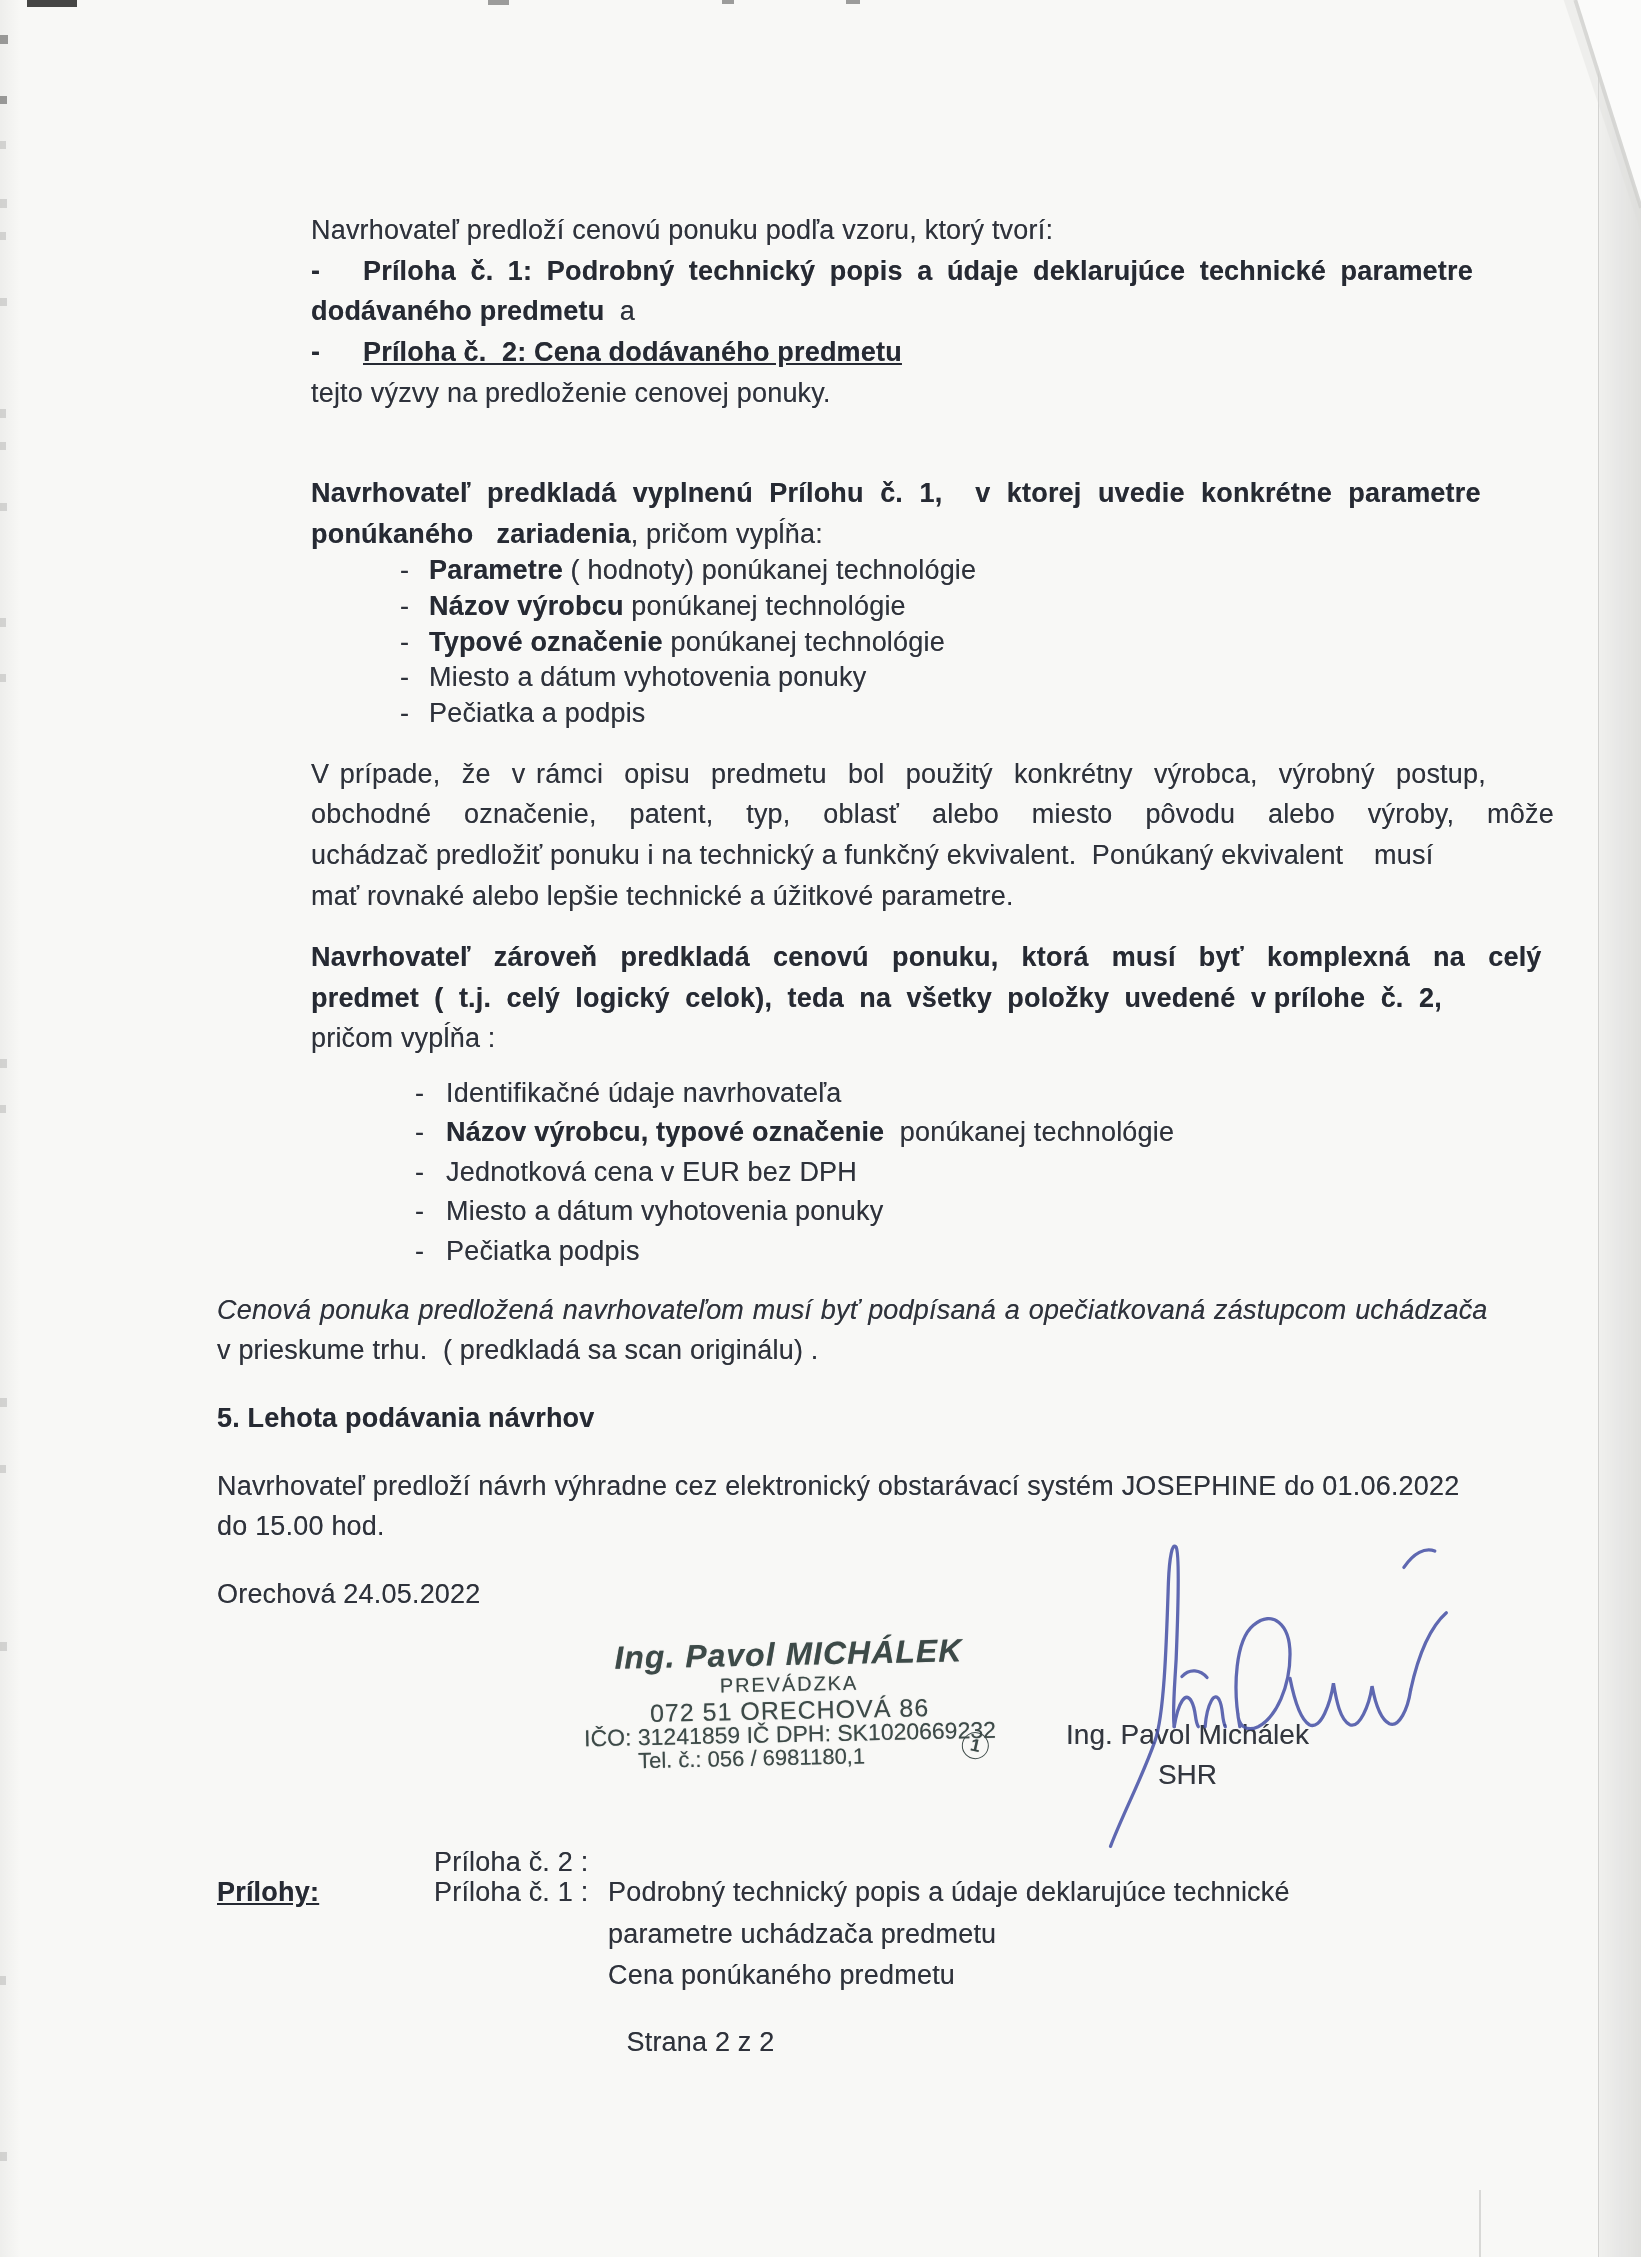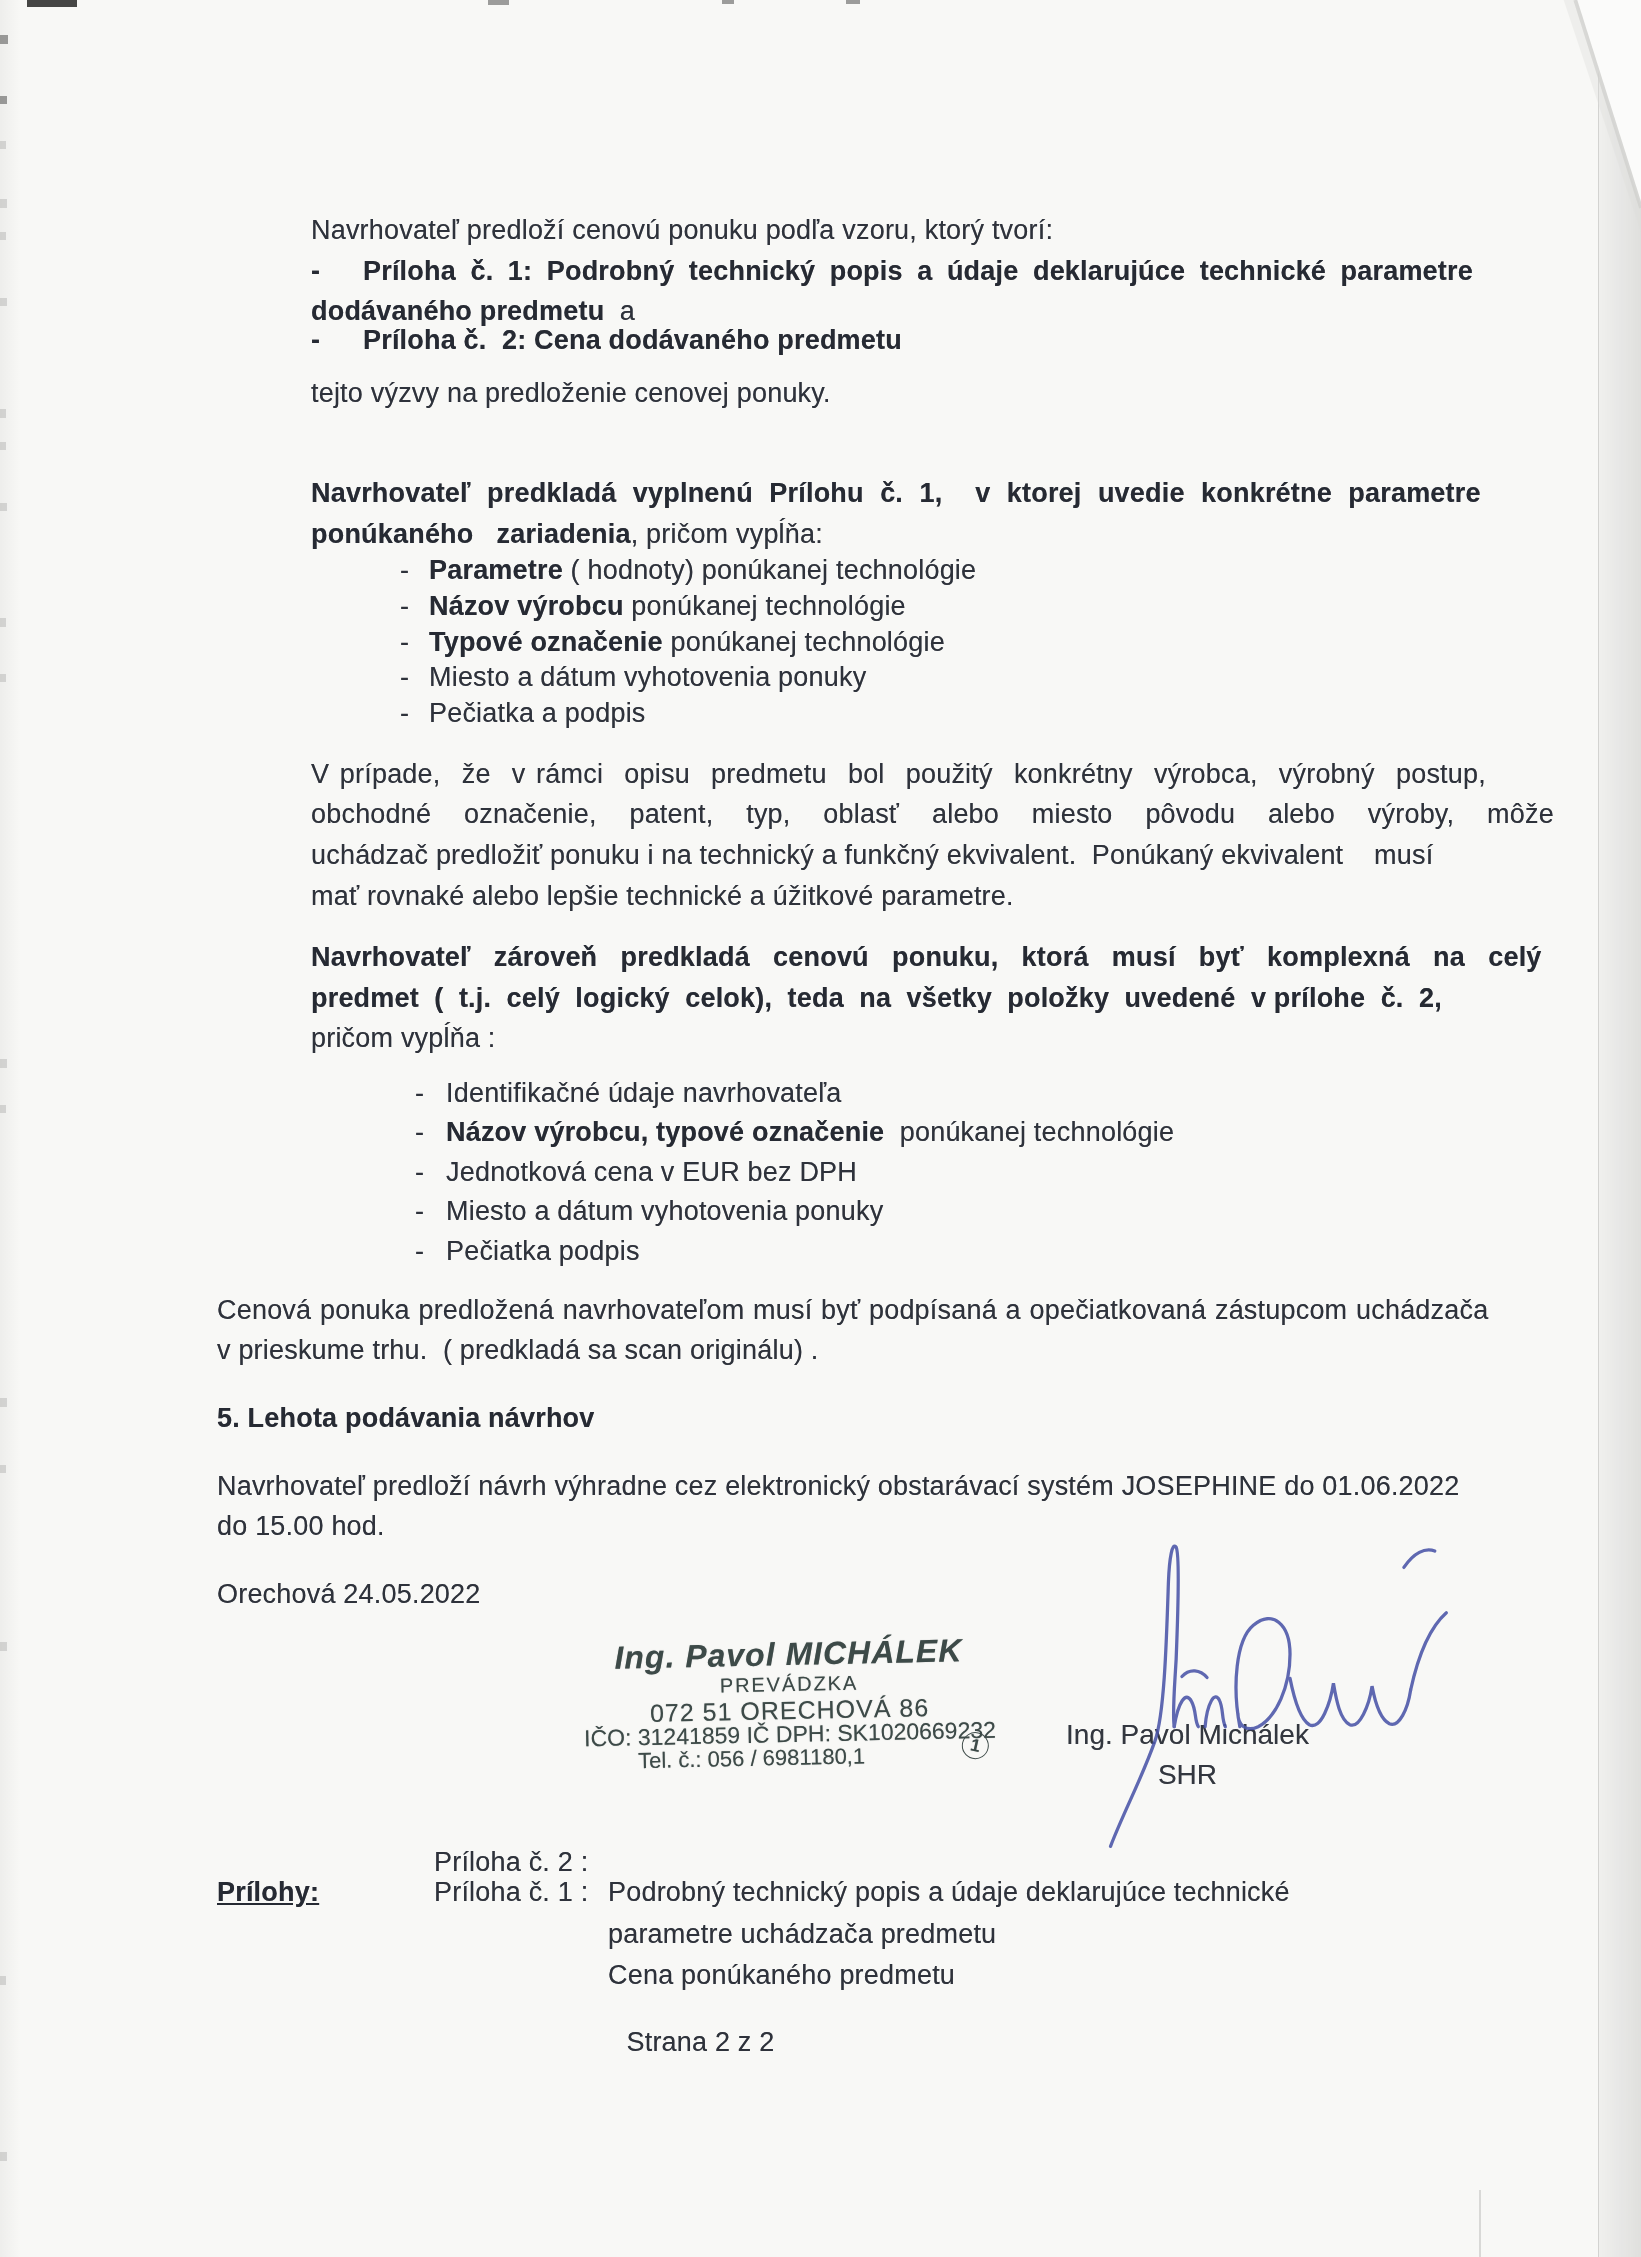--- a/index.html
+++ b/index.html
@@ -61,21 +61,21 @@
   <div class="mark faint" style="left:0;top:1398px;width:6.8px;height:8.7px;"></div>
   <div class="mark faint" style="left:0;top:1465px;width:5.8px;height:7.7px;"></div>
   <div class="mark faint" style="left:0;top:1642px;width:6.8px;height:8.7px;"></div>
   <div class="mark faint" style="left:0;top:1976px;width:5.8px;height:8.7px;"></div>
   <div class="mark faint" style="left:0;top:2152px;width:6.8px;height:8.7px;"></div>
   <div class="mark faint" style="left:1479px;top:2190px;width:1.9px;height:68px;"></div>
 
   <div class="ln" style="left:311px;top:214px;">Navrhovateľ predloží cenovú ponuku podľa vzoru, ktorý tvorí:</div>
   <div class="ln b" style="left:311px;top:255px;word-spacing:6.8px;"><span class="dash" style="width:52px;">-</span><span>Príloha č. 1: Podrobný technický popis a&nbsp;údaje deklarujúce technické parametre</span></div>
   <div class="ln" style="left:311px;top:295px;"><span class="b">dodávaného predmetu</span><span> &nbsp;a</span></div>
-  <div class="ln b" style="left:311px;top:324px;"><span class="dash" style="width:52px;">-</span><span>Príloha č. &nbsp;2: Cena dodávaného predmetu</span></div>
+  <div class="ln b" style="left:311px;top:336px;text-decoration:underline;"><span class="dash" style="width:52px;">-</span><span>Príloha č. &nbsp;2: Cena dodávaného predmetu</span></div>
   <div class="ln" style="left:311px;top:377px;">tejto výzvy na predloženie cenovej ponuky.</div>
 
   <div class="ln b" style="left:311px;top:477px;word-spacing:8.7px;">Navrhovateľ predkladá vyplnenú Prílohu č. 1, &nbsp;v&nbsp;ktorej uvedie konkrétne parametre</div>
   <div class="ln" style="left:311px;top:518px;"><span class="b">ponúkaného &nbsp;&nbsp;zariadenia</span><span>, pričom vypĺňa:</span></div>
 
   <div class="ln" style="left:400px;top:554px;"><span class="dash" style="width:29px;">-</span><span class="b">Parametre</span><span> ( hodnoty) ponúkanej technológie</span></div>
   <div class="ln" style="left:400px;top:590px;"><span class="dash" style="width:29px;">-</span><span class="b">Názov výrobcu</span><span> ponúkanej technológie</span></div>
   <div class="ln" style="left:400px;top:626px;"><span class="dash" style="width:29px;">-</span><span class="b">Typové označenie</span><span> ponúkanej technológie</span></div>
   <div class="ln" style="left:400px;top:661px;"><span class="dash" style="width:29px;">-</span><span>Miesto a dátum vyhotovenia ponuky</span></div>
   <div class="ln" style="left:400px;top:697px;"><span class="dash" style="width:29px;">-</span><span>Pečiatka a podpis</span></div>
@@ -88,21 +88,21 @@
   <div class="ln b" style="left:311px;top:941px;word-spacing:3.9px;">Navrhovateľ &nbsp;zároveň &nbsp;predkladá &nbsp;cenovú &nbsp;ponuku, &nbsp;ktorá &nbsp;musí &nbsp;byť &nbsp;komplexná &nbsp;na &nbsp;celý</div>
   <div class="ln b" style="left:311px;top:982px;">predmet &nbsp;( &nbsp;t.j. &nbsp;celý &nbsp;logický &nbsp;celok), &nbsp;teda &nbsp;na &nbsp;všetky &nbsp;položky &nbsp;uvedené &nbsp;v&nbsp;prílohe &nbsp;č. &nbsp;2,</div>
   <div class="ln" style="left:311px;top:1022px;">pričom vypĺňa :</div>
 
   <div class="ln" style="left:415px;top:1077px;"><span class="dash" style="width:31px;">-</span><span>Identifikačné údaje navrhovateľa</span></div>
   <div class="ln" style="left:415px;top:1116px;"><span class="dash" style="width:31px;">-</span><span class="b">Názov výrobcu, typové označenie</span><span> &nbsp;ponúkanej technológie</span></div>
   <div class="ln" style="left:415px;top:1156px;"><span class="dash" style="width:31px;">-</span><span>Jednotková cena v EUR bez DPH</span></div>
   <div class="ln" style="left:415px;top:1195px;"><span class="dash" style="width:31px;">-</span><span>Miesto a dátum vyhotovenia ponuky</span></div>
   <div class="ln" style="left:415px;top:1235px;"><span class="dash" style="width:31px;">-</span><span>Pečiatka podpis</span></div>
 
-  <div class="ln" style="left:217px;top:1294px;word-spacing:1px;">Cenová ponuka predložená navrhovateľom musí byť podpísaná a opečiatkovaná zástupcom uchádzača</div>
+  <div class="ln" style="left:217px;top:1294px;word-spacing:1px;font-style:italic;">Cenová ponuka predložená navrhovateľom musí byť podpísaná a opečiatkovaná zástupcom uchádzača</div>
   <div class="ln" style="left:217px;top:1334px;">v prieskume trhu. &nbsp;( predkladá sa scan originálu) .</div>
 
   <div class="ln b" style="left:217px;top:1402px;">5. Lehota podávania návrhov</div>
 
   <div class="ln" style="left:217px;top:1470px;">Navrhovateľ predloží návrh výhradne cez elektronický obstarávací systém JOSEPHINE do 01.06.2022</div>
   <div class="ln" style="left:217px;top:1510px;">do 15.00 hod.</div>
 
   <div class="ln" style="left:217px;top:1578px;">Orechová 24.05.2022</div>
 
   <div class="stamp">

